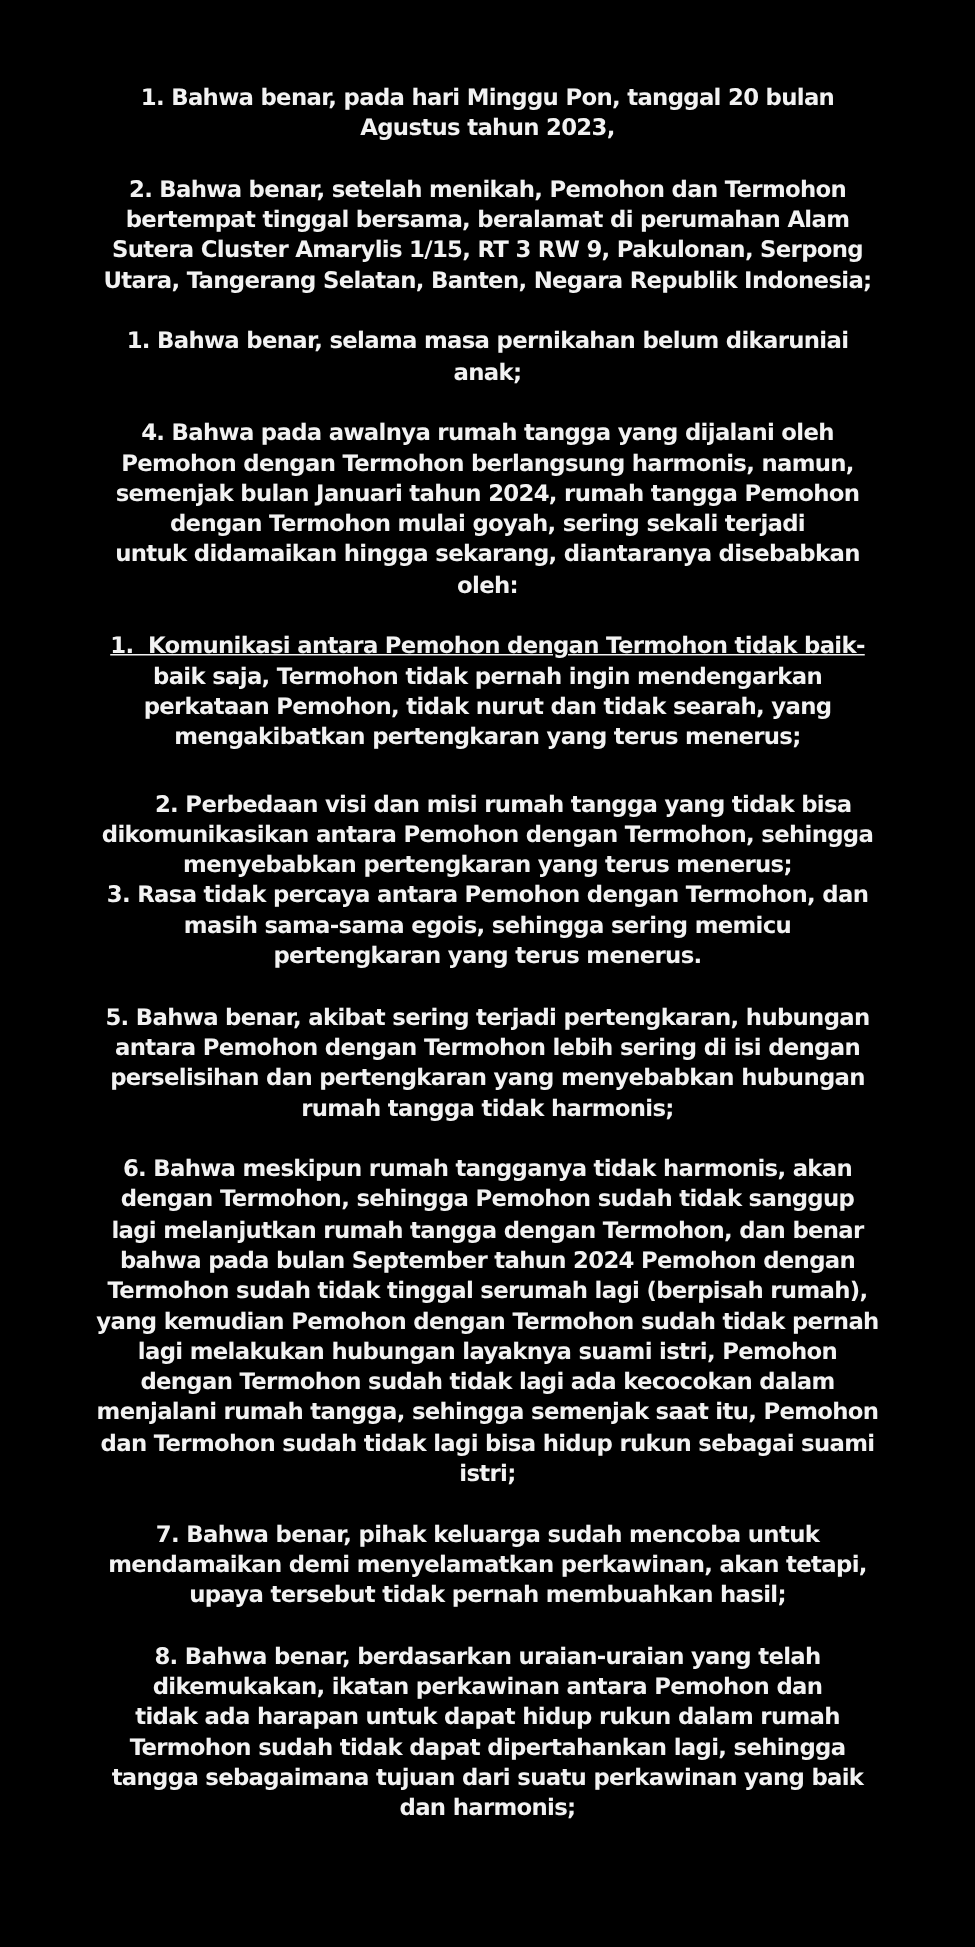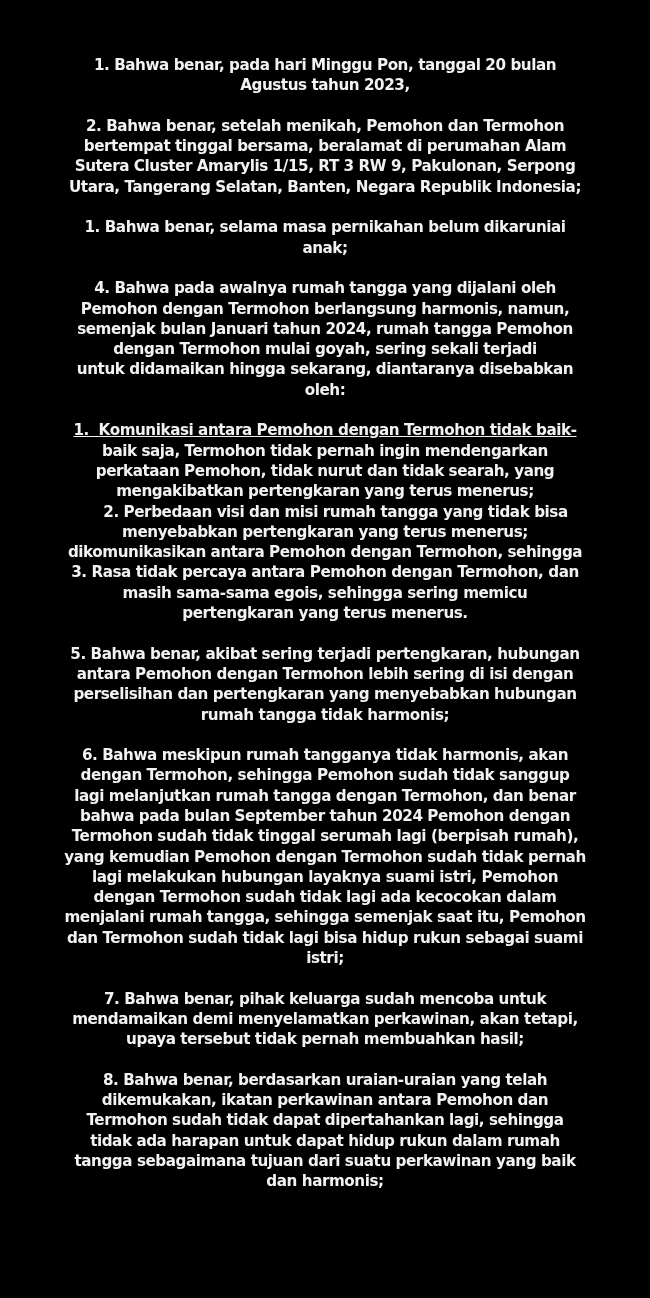--- a/index.html
+++ b/index.html
@@ -75,23 +75,23 @@
   <div class="gap"></div>
 
   <div class="para">
     <div class="para">
       <span class="line" style="white-space:pre;text-decoration:underline;">1.  Komunikasi antara Pemohon dengan Termohon tidak baik-</span>
       <span class="line">baik saja, Termohon tidak pernah ingin mendengarkan</span>
       <span class="line">perkataan Pemohon, tidak nurut dan tidak searah, yang</span>
       <span class="line">mengakibatkan pertengkaran yang terus menerus;</span>
     </div>
     <div class="para">
-      <span class="line" style="padding-left:21px;box-sizing:border-box;">2. Perbedaan visi dan misi rumah tangga yang tidak bisa</span>
+      <span class="line" style="padding-left:21px;box-sizing:border-box;margin-top:24px;">2. Perbedaan visi dan misi rumah tangga yang tidak bisa</span>
+      <span class="line">dikomunikasikan antara Pemohon dengan Termohon, sehingga</span>
       <span class="line">menyebabkan pertengkaran yang terus menerus;</span>
-      <span class="line">dikomunikasikan antara Pemohon dengan Termohon, sehingga</span>
     </div>
     <div class="para">
       <span class="line" style="box-sizing:border-box;">3. Rasa tidak percaya antara Pemohon dengan Termohon, dan</span>
       <span class="line">masih sama-sama egois, sehingga sering memicu</span>
       <span class="line">pertengkaran yang terus menerus.</span>
     </div>
   </div>
   <div class="gap"></div>
 
   <div class="para">
@@ -120,19 +120,19 @@
   <div class="para">
     <span class="line">7. Bahwa benar, pihak keluarga sudah mencoba untuk</span>
     <span class="line">mendamaikan demi menyelamatkan perkawinan, akan tetapi,</span>
     <span class="line">upaya tersebut tidak pernah membuahkan hasil;</span>
   </div>
   <div class="gap"></div>
 
   <div class="para">
     <span class="line">8. Bahwa benar, berdasarkan uraian-uraian yang telah</span>
     <span class="line">dikemukakan, ikatan perkawinan antara Pemohon dan</span>
+    <span class="line">tidak ada harapan untuk dapat hidup rukun dalam rumah</span>
     <span class="line">Termohon sudah tidak dapat dipertahankan lagi, sehingga</span>
-    <span class="line">tidak ada harapan untuk dapat hidup rukun dalam rumah</span>
     <span class="line">tangga sebagaimana tujuan dari suatu perkawinan yang baik</span>
     <span class="line">dan harmonis;</span>
   </div>
 
 </div>
 
 </body></html>

